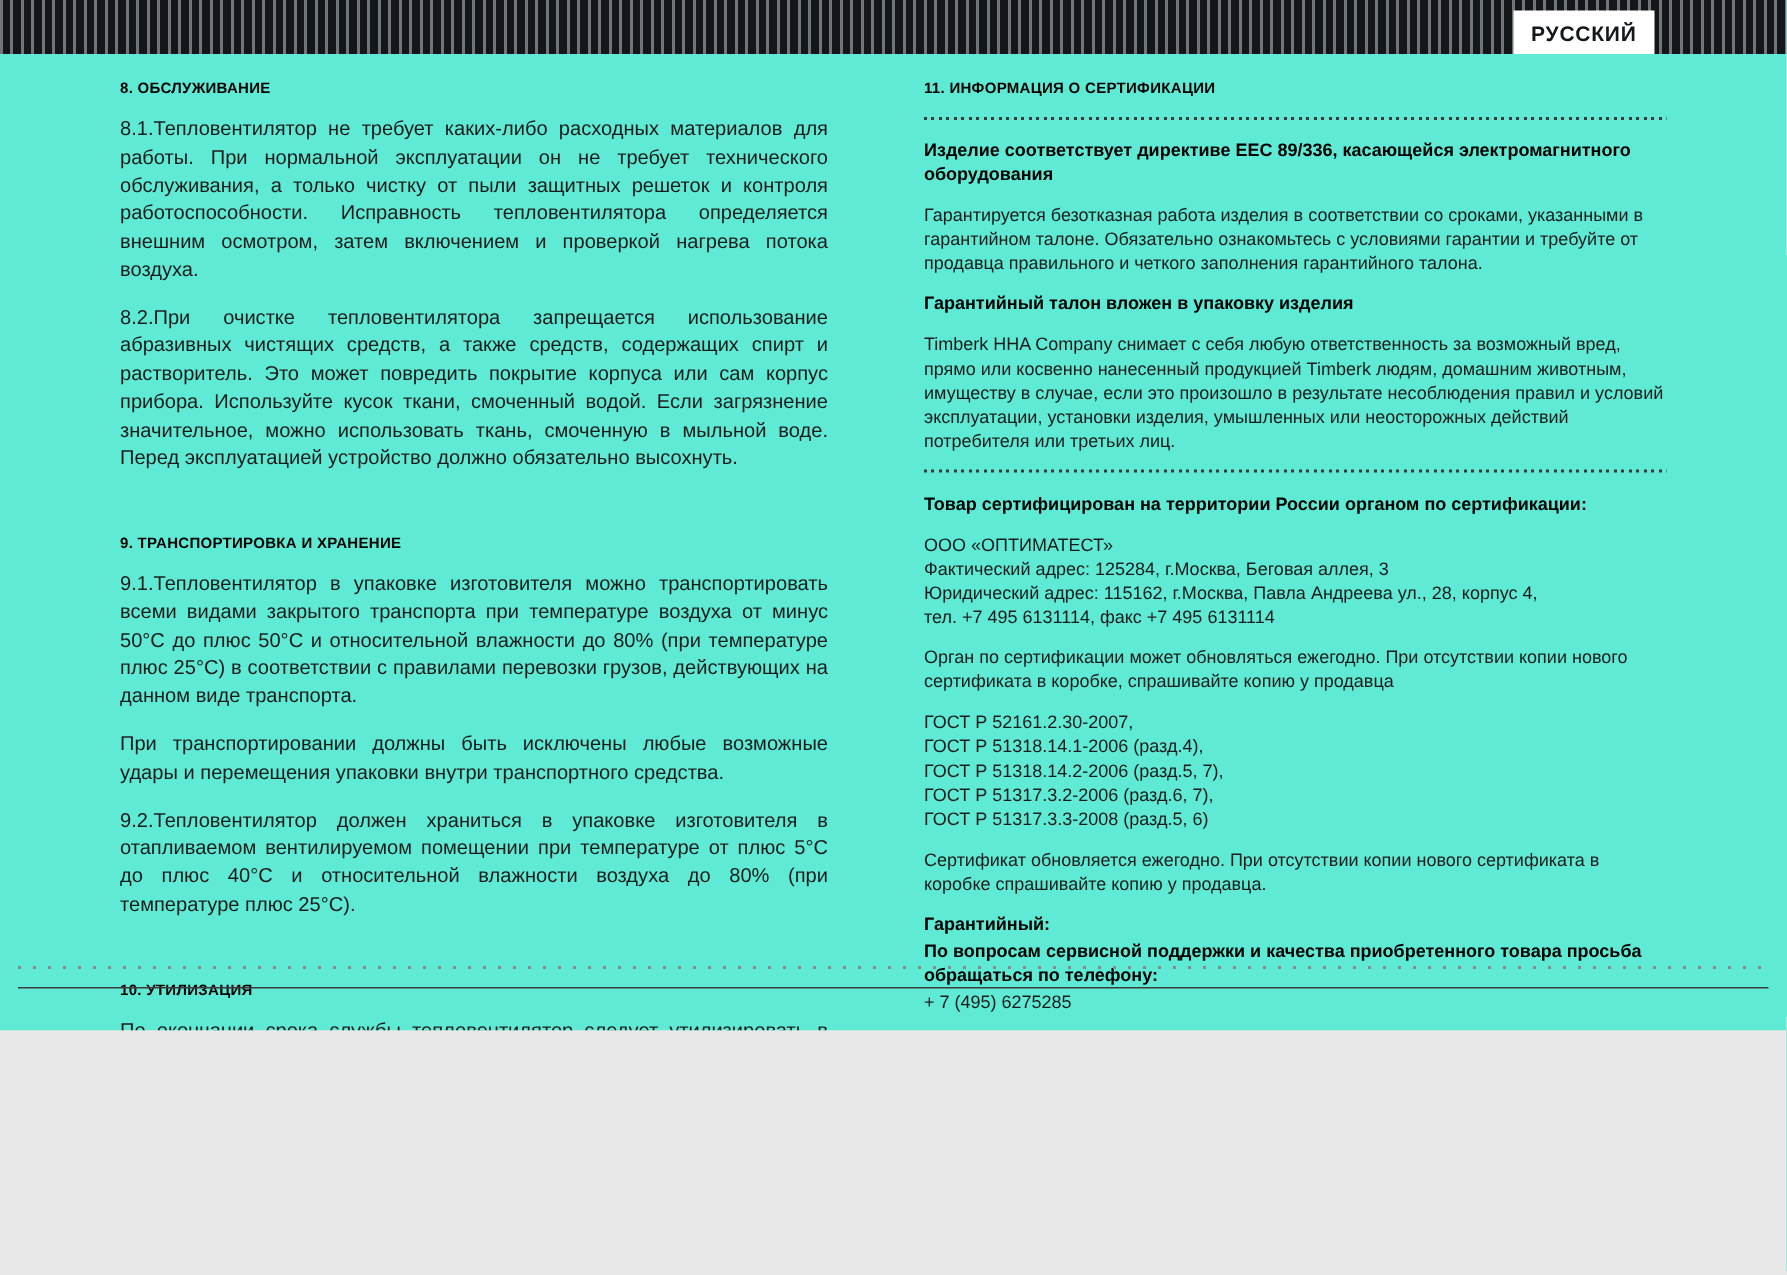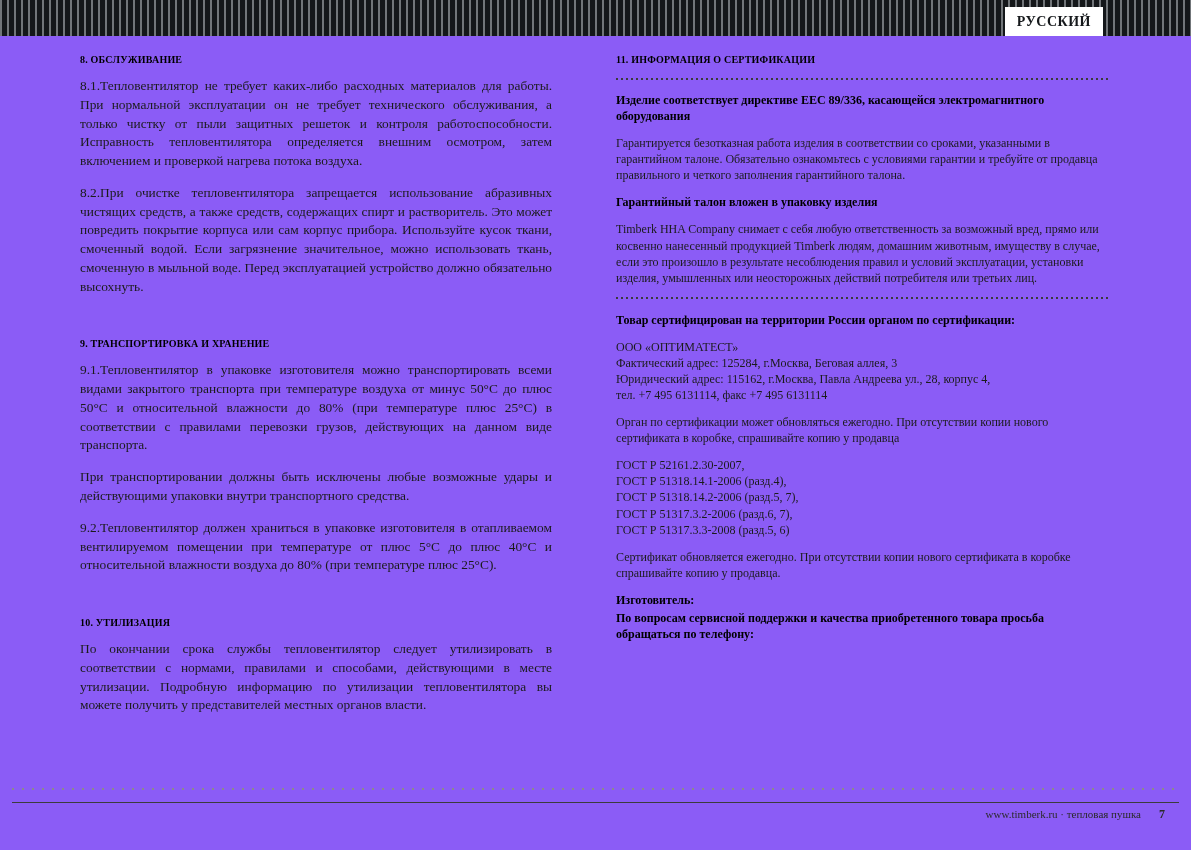--- a/index.html
+++ b/index.html
@@ -1,21 +1,21 @@
 <!DOCTYPE html>
 <html><head>
 <meta charset="utf-8">
 <style>
   html,body{margin:0;padding:0;background:#e8e8e8;}
   .page{
     position:relative;
-    width:1191px;height:850px;
+    width:1191px;height:687px;
     margin:0 auto;
-    background:#8b5cf6;
-    font-family:Liberation Serif, serif;
+    background:#5eead4;
+    font-family:Liberation Sans, sans-serif;
     color:#1b1b1b;
     overflow:hidden;
   }
   
   .topbar{
     position:absolute;top:0;left:0;right:0;height:36px;
     background:#14171a;
   }
   .topbar .stripes{
     position:absolute;inset:0;
@@ -90,21 +90,21 @@
 
   <main class="content">
 
     <section class="col-left">
       <h2 class="sec-title">8. ОБСЛУЖИВАНИЕ</h2>
       <p>8.1.Тепловентилятор не требует каких-либо расходных материалов для работы. При нормальной эксплуатации он не требует технического обслуживания, а только чистку от пыли защитных решеток и контроля работоспособности. Исправность тепловентилятора определяется внешним осмотром, затем включением и проверкой нагрева потока воздуха.</p>
       <p>8.2.При очистке тепловентилятора запрещается использование абразивных чистящих средств, а также средств, содержащих спирт и растворитель. Это может повредить покрытие корпуса или сам корпус прибора. Используйте кусок ткани, смоченный водой. Если загрязнение значительное, можно использовать ткань, смоченную в мыльной воде. Перед эксплуатацией устройство должно обязательно высохнуть.</p>
 
       <h2 class="sec-title spaced">9. ТРАНСПОРТИРОВКА И ХРАНЕНИЕ</h2>
       <p>9.1.Тепловентилятор в упаковке изготовителя можно транспортировать всеми видами закрытого транспорта при температуре воздуха от минус 50°С до плюс 50°С и относительной влажности до 80% (при температуре плюс 25°С) в соответствии с правилами перевозки грузов, действующих на данном виде транспорта.</p>
-      <p>При транспортировании должны быть исключены любые возможные удары и действующими упаковки внутри транспортного средства.</p>
+      <p>При транспортировании должны быть исключены любые возможные удары и перемещения упаковки внутри транспортного средства.</p>
       <p>9.2.Тепловентилятор должен храниться в упаковке изготовителя в отапливаемом вентилируемом помещении при температуре от плюс 5°С до плюс 40°С и относительной влажности воздуха до 80% (при температуре плюс 25°С).</p>
 
       <h2 class="sec-title spaced">10. УТИЛИЗАЦИЯ</h2>
       <p>По окончании срока службы тепловентилятор следует утилизировать в соответствии с нормами, правилами и способами, действующими в месте утилизации. Подробную информацию по утилизации тепловентилятора вы можете получить у представителей местных органов власти.</p>
     </section>
 
     <section class="col-right">
       <h2 class="sec-title">11. ИНФОРМАЦИЯ О СЕРТИФИКАЦИИ</h2>
       <div class="dotted-sep"></div>
 
@@ -124,28 +124,26 @@
       <p>Орган по сертификации может обновляться ежегодно. При отсутствии копии нового сертификата в коробке, спрашивайте копию у продавца</p>
 
       <p class="pre">ГОСТ Р 52161.2.30-2007,
 ГОСТ Р 51318.14.1-2006 (разд.4),
 ГОСТ Р 51318.14.2-2006 (разд.5, 7),
 ГОСТ Р 51317.3.2-2006 (разд.6, 7),
 ГОСТ Р 51317.3.3-2008 (разд.5, 6)</p>
       <p>Сертификат обновляется ежегодно. При отсутствии копии нового сертификата в коробке спрашивайте копию у продавца.</p>
 
 
-      <p class="bold tight" style="margin-bottom:2px;">Изготовитель:</p>
+      <p class="bold tight" style="margin-bottom:2px;">Гарантийный:</p>
 
       <p class="bold tight" style="margin-bottom:2px;">По вопросам сервисной поддержки и качества приобретенного товара просьба обращаться по телефону:</p>
+      <p>+ 7 (495) 6275285</p>
     </section>
 
   </main>
 
   <footer class="footer">
     <div class="dotline"></div>
     <div class="solidline"></div>
-    <div class="footer-text">
-      <span>www.timberk.ru · тепловая пушка</span><span class="pagenum">7</span>
-    </div>
   </footer>
 
 </div>
 
 </body></html>

